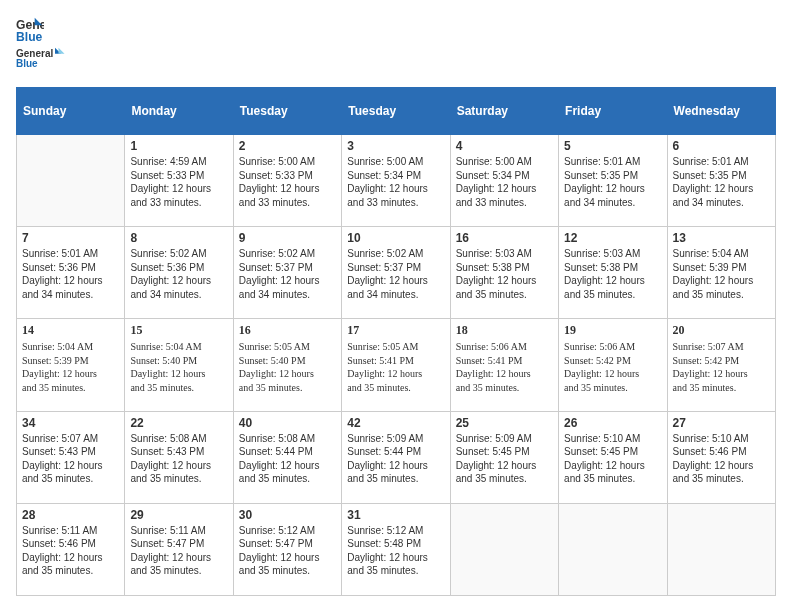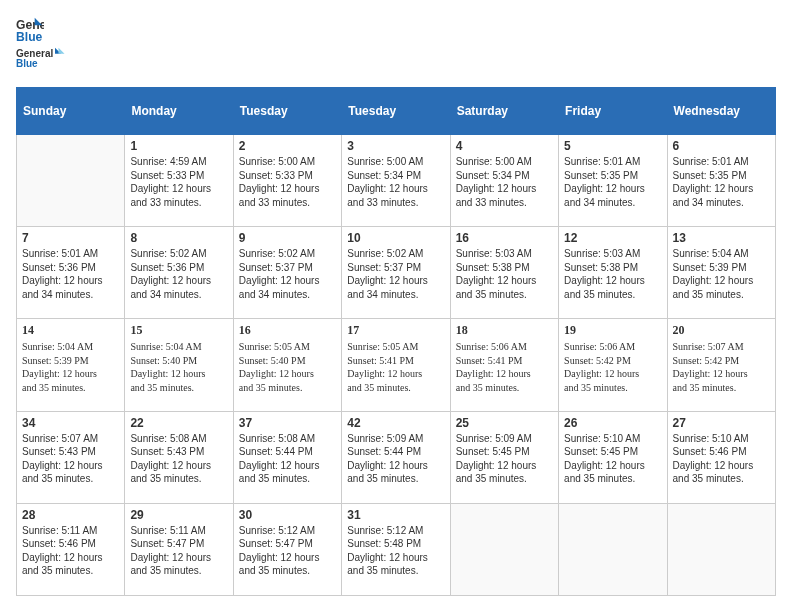--- a/index.html
+++ b/index.html
@@ -280,21 +280,21 @@
 and 35 minutes.</div>
           </td>
           <td>
             <span class="day-number">22</span>
             <div class="day-info" style="white-space: pre-line;">Sunrise: 5:08 AM
 Sunset: 5:43 PM
 Daylight: 12 hours
 and 35 minutes.</div>
           </td>
           <td>
-            <span class="day-number">37</span>
+            <span class="day-number">40</span>
             <div class="day-info" style="white-space: pre-line;">Sunrise: 5:08 AM
 Sunset: 5:44 PM
 Daylight: 12 hours
 and 35 minutes.</div>
           </td>
           <td>
             <span class="day-number">42</span>
             <div class="day-info" style="white-space: pre-line;">Sunrise: 5:09 AM
 Sunset: 5:44 PM
 Daylight: 12 hours

